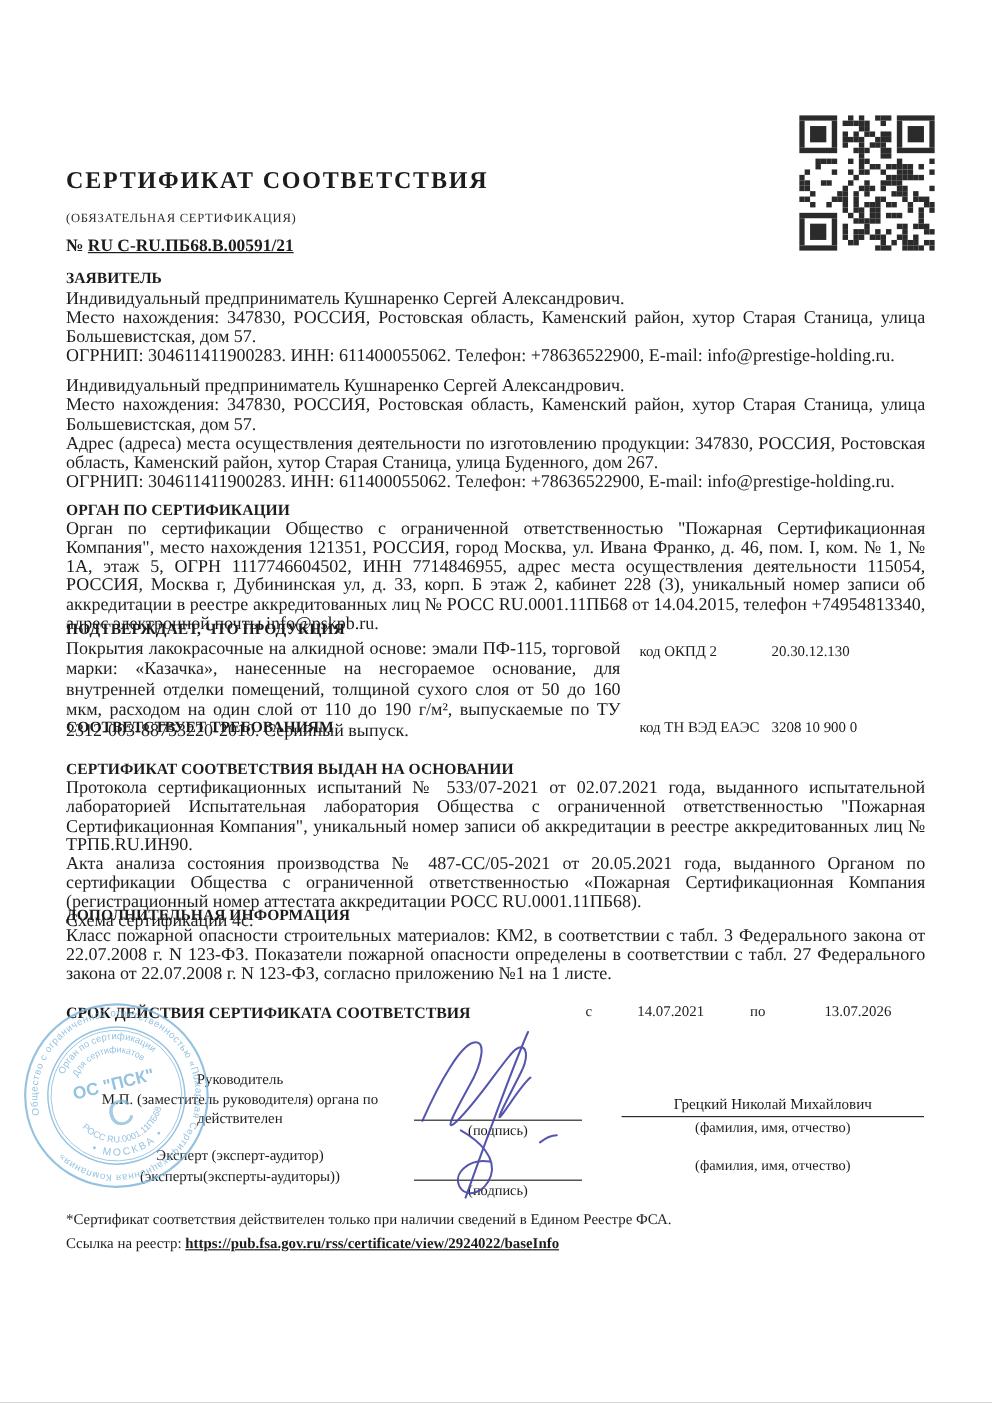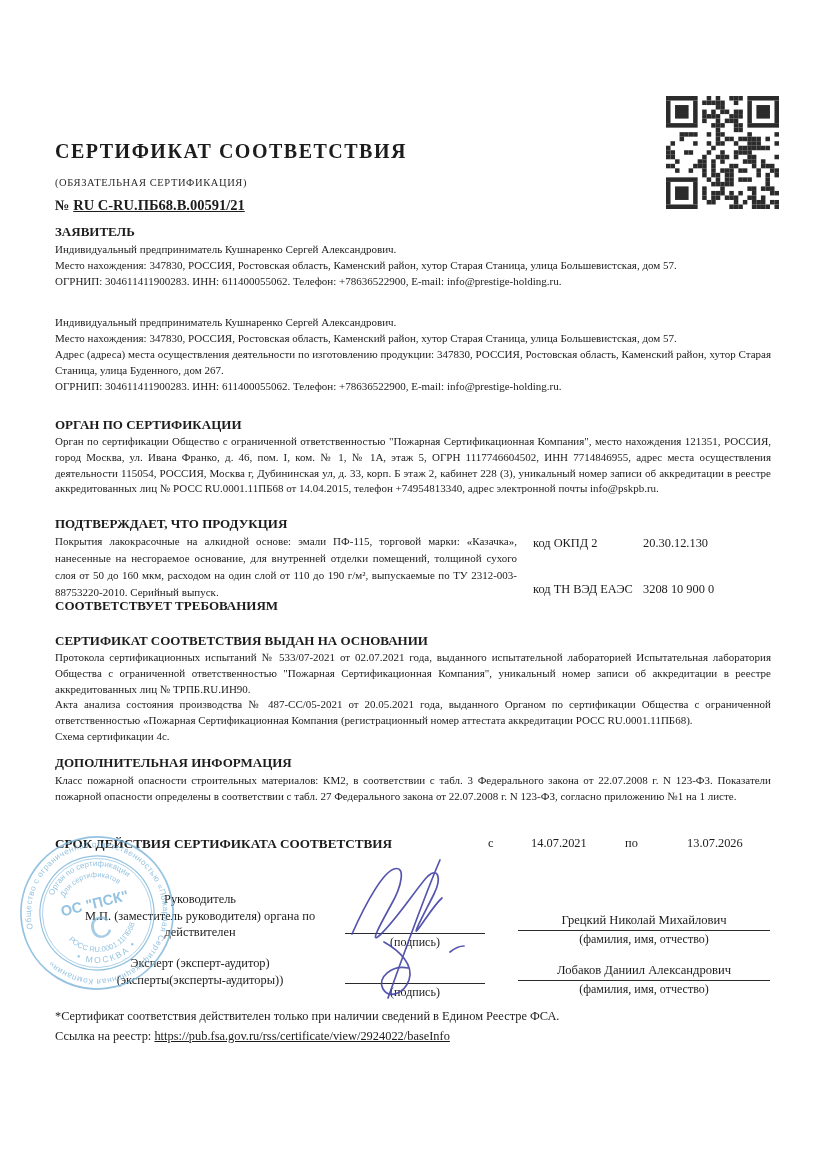--- a/index.html
+++ b/index.html
@@ -12,21 +12,21 @@
   .hdr{position:absolute;left:55px;top:140px;width:716px;text-align:left;}
   .hdr .title{font-size:20px;font-weight:bold;letter-spacing:1.5px;}
   .hdr .subtitle{font-size:10.5px;letter-spacing:.6px;margin-top:14px;color:#2a2a2a;}
   .hdr .number{font-size:14.5px;font-weight:bold;margin-top:9px;}
   .hdr .number .num-val{text-decoration:underline;}
   
   #qr{position:absolute;left:666px;top:96px;}
   
   .sec{position:absolute;left:55px;width:716px;}
   .sec .h{font-size:13px;font-weight:bold;margin:0 0 1px 0;}
-  .sec p{margin:0;font-size:11px;line-height:16.1px;text-align:justify;text-align-last:left;}
+  .sec p{margin:0;font-size:15px;line-height:16.1px;text-align:justify;text-align-last:left;}
   .sec.tight p{line-height:15.8px;}
   
   .prod-wrap{display:flex;align-items:stretch;}
   .prod-desc{width:462px;}
   .prod-desc p{line-height:16.9px;}
   .prod-codes{flex:1;margin-left:16px;display:flex;flex-direction:column;justify-content:space-between;padding:3px 0 4px 0;}
   .code-row{display:flex;font-size:12.4px;}
   .code-label{width:110px;flex-shrink:0;}
   
   .valid-row{position:absolute;left:55px;top:836px;width:716px;font-size:12.4px;}
@@ -43,21 +43,21 @@
   .sign-block{position:absolute;left:290px;width:140px;text-align:center;}
   .sign-line{border-bottom:1.2px solid #2a2a2a;height:0;}
   .sign-cap{font-size:12px;padding-top:1px;}
   .fio-block{position:absolute;left:463px;width:252px;text-align:center;}
   .fio-name{border-bottom:1.2px solid #2a2a2a;padding-bottom:2px;font-size:12.6px;}
   
   #scrawl{position:absolute;left:322px;top:856px;z-index:4;pointer-events:none;}
   #stamp{position:absolute;left:12px;top:828px;z-index:3;opacity:.8;pointer-events:none;}
   
   .foot{position:absolute;left:55px;top:1006px;width:716px;font-size:12.4px;line-height:20px;}
-  .foot a{color:#1c1c1c;}
+  .foot a{color:#1c1c1c;font-weight:bold;}
 </style>
 </head>
 <body>
 
 <div class="page">
 
   <svg id="qr" width="113" height="113" viewBox="0 0 112.5 112.5">
       <rect x="40.5" y="0" width="4.5" height="4.5" fill="#2b2b2b"></rect>
       <rect x="49.5" y="0" width="4.5" height="4.5" fill="#2b2b2b"></rect>
       <rect x="63" y="0" width="4.5" height="4.5" fill="#2b2b2b"></rect>
@@ -358,21 +358,20 @@
     <div class="sign-block" style="top:100px">
       <div class="sign-line"></div>
       <div class="sign-cap">(подпись)</div>
     </div>
 
     <div class="fio-block" style="top:30px">
       <div class="fio-name">Грецкий Николай Михайлович</div>
       <div class="sign-cap">(фамилия, имя, отчество)</div>
     </div>
     <div class="fio-block" style="top:80px">
-      <div class="fio-name">Лобаков Даниил Александрович</div>
       <div class="sign-cap">(фамилия, имя, отчество)</div>
     </div>
   </div>
 
   <svg id="scrawl" width="175" height="150" viewBox="0 0 175 150">
     <g fill="none" stroke="#4747a8" stroke-width="1.7" stroke-linecap="round" opacity="0.92">
       <path d="M 118,4 C 104,36 86,86 66,142"></path>
       <path d="M 30,78 C 46,42 62,16 72,13 C 84,9 80,30 69,49 C 58,69 47,89 58,79 C 76,62 96,30 106,20 C 116,11 120,22 112,38 C 102,58 88,84 97,72 C 105,61 113,48 120,42"></path>
       <path d="M 62,86 C 78,95 92,109 87,124 C 82,138 67,143 61,133 C 55,121 70,109 86,112"></path>
       <path d="M 128,96 C 133,92 138,90 142,90"></path>

